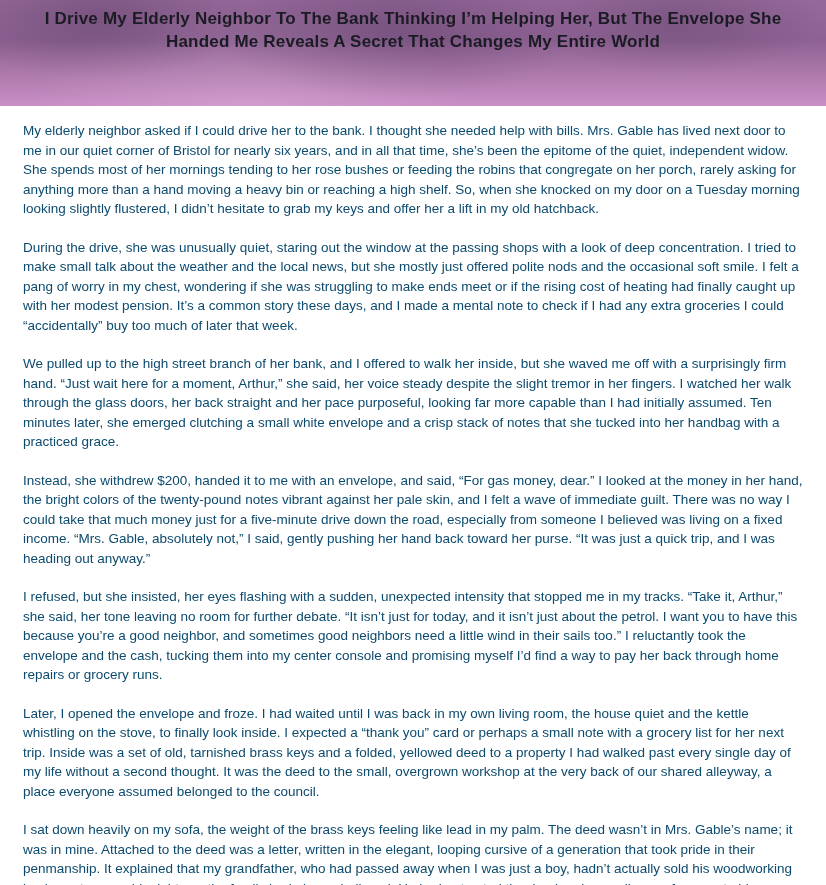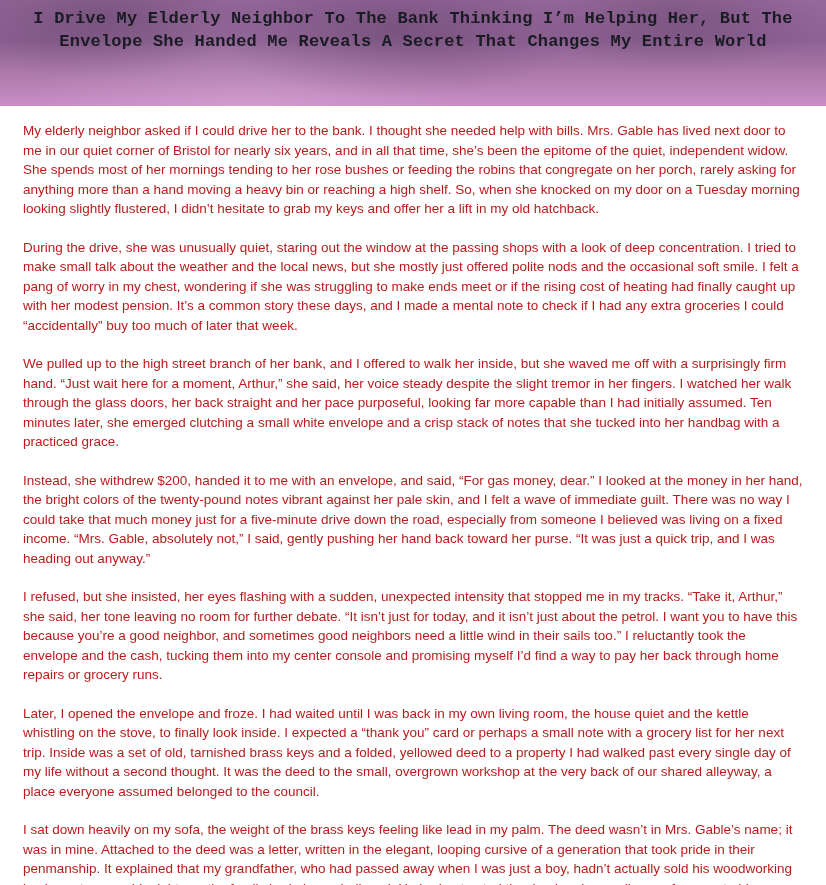--- a/index.html
+++ b/index.html
@@ -17,41 +17,40 @@
   }
   .banner {
     width: 826px;
     height: 106px;
     background:
       radial-gradient(ellipse 220px 90px at 12% 15%, rgba(58, 38, 66, 0.28), transparent 70%),
       radial-gradient(ellipse 260px 100px at 48% 25%, rgba(70, 45, 80, 0.30), transparent 72%),
       radial-gradient(ellipse 210px 80px at 82% 18%, rgba(58, 38, 66, 0.24), transparent 70%),
       radial-gradient(ellipse 300px 120px at 30% 95%, rgba(255, 220, 255, 0.18), transparent 75%),
       linear-gradient(180deg, #96699b 0%, #8d6293 38%, #ad7aab 70%, #c88ec5 100%);
-    font-family: Liberation Mono, monospace;
   }
   .banner h1 {
     margin: 0 auto;
     padding-top: 7px;
     width: 770px;
     font-size: 17px;
     line-height: 23px;
     font-weight: 700;
     letter-spacing: 0.2px;
     text-align: center;
     color: #1b1b24;
   }
   .content {
     padding: 15px 23px 0 23px;
   }
   .content p {
     margin: 0 0 19px 0;
     font-size: 13.5px;
     line-height: 19.5px;
-    color: #b91c1c;
+    color: #0c4a6e;
     text-align: left;
   }
 </style>
 </head>
 <body>
 
 <div class="page">
 
   <header class="banner">
     <h1>I Drive My Elderly Neighbor To The Bank Thinking I’m Helping Her, But The Envelope She Handed Me Reveals A Secret That Changes My Entire World</h1>

